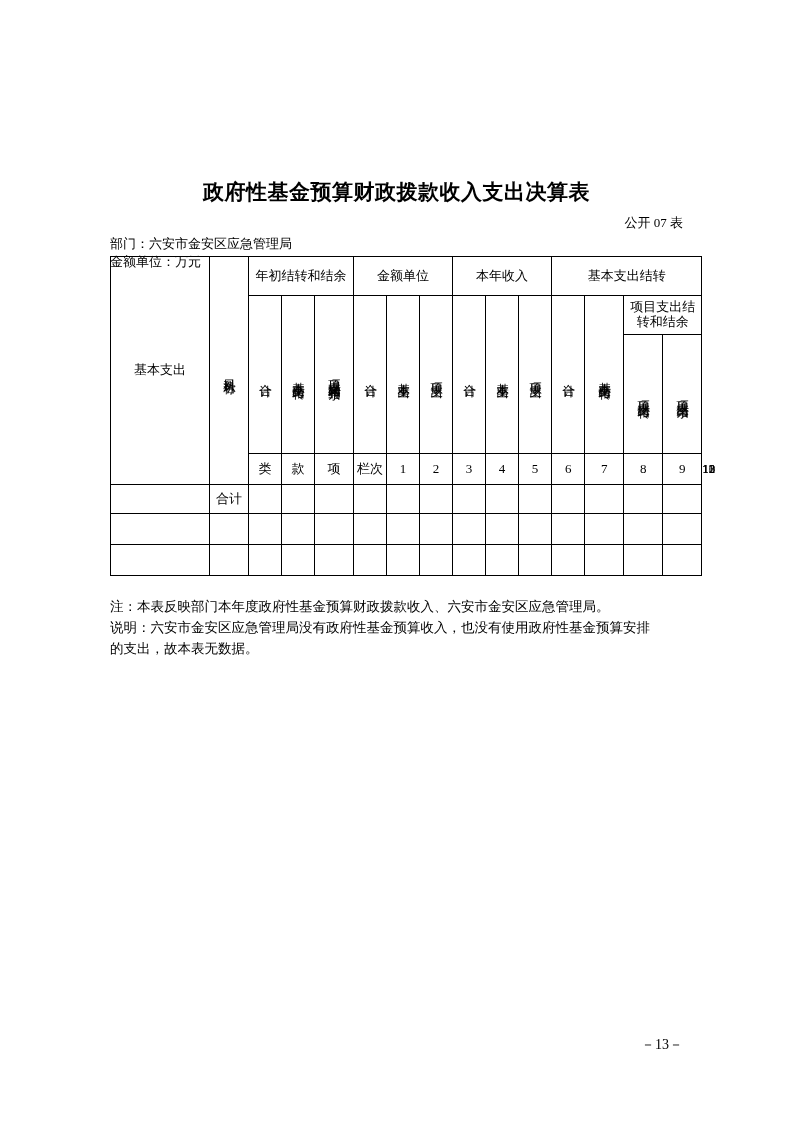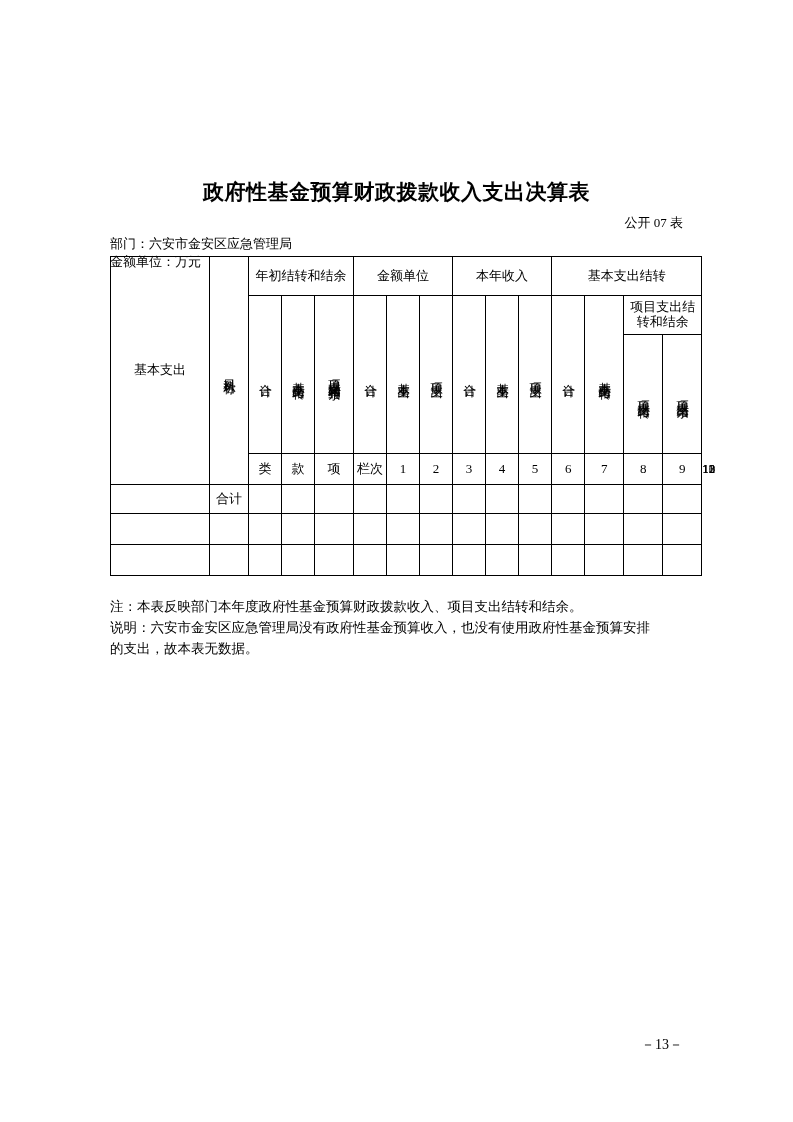--- a/index.html
+++ b/index.html
@@ -314,20 +314,20 @@
       <td></td>
       <td></td>
       <td></td>
       <td></td>
       <td></td>
     </tr>
   </tbody>
     </table>
 
   <div class="notes">
-    <div>注：本表反映部门本年度政府性基金预算财政拨款收入、项目支出结转和结余。</div>
+    <div>注：本表反映部门本年度政府性基金预算财政拨款收入、六安市金安区应急管理局。</div>
     <div>说明：六安市金安区应急管理局没有政府性基金预算收入，也没有使用政府性基金预算安排
 的支出，故本表无数据。</div>
   </div>
 
   <div class="pagenum">－13－</div>
 
 </div>
 
 </body></html>

